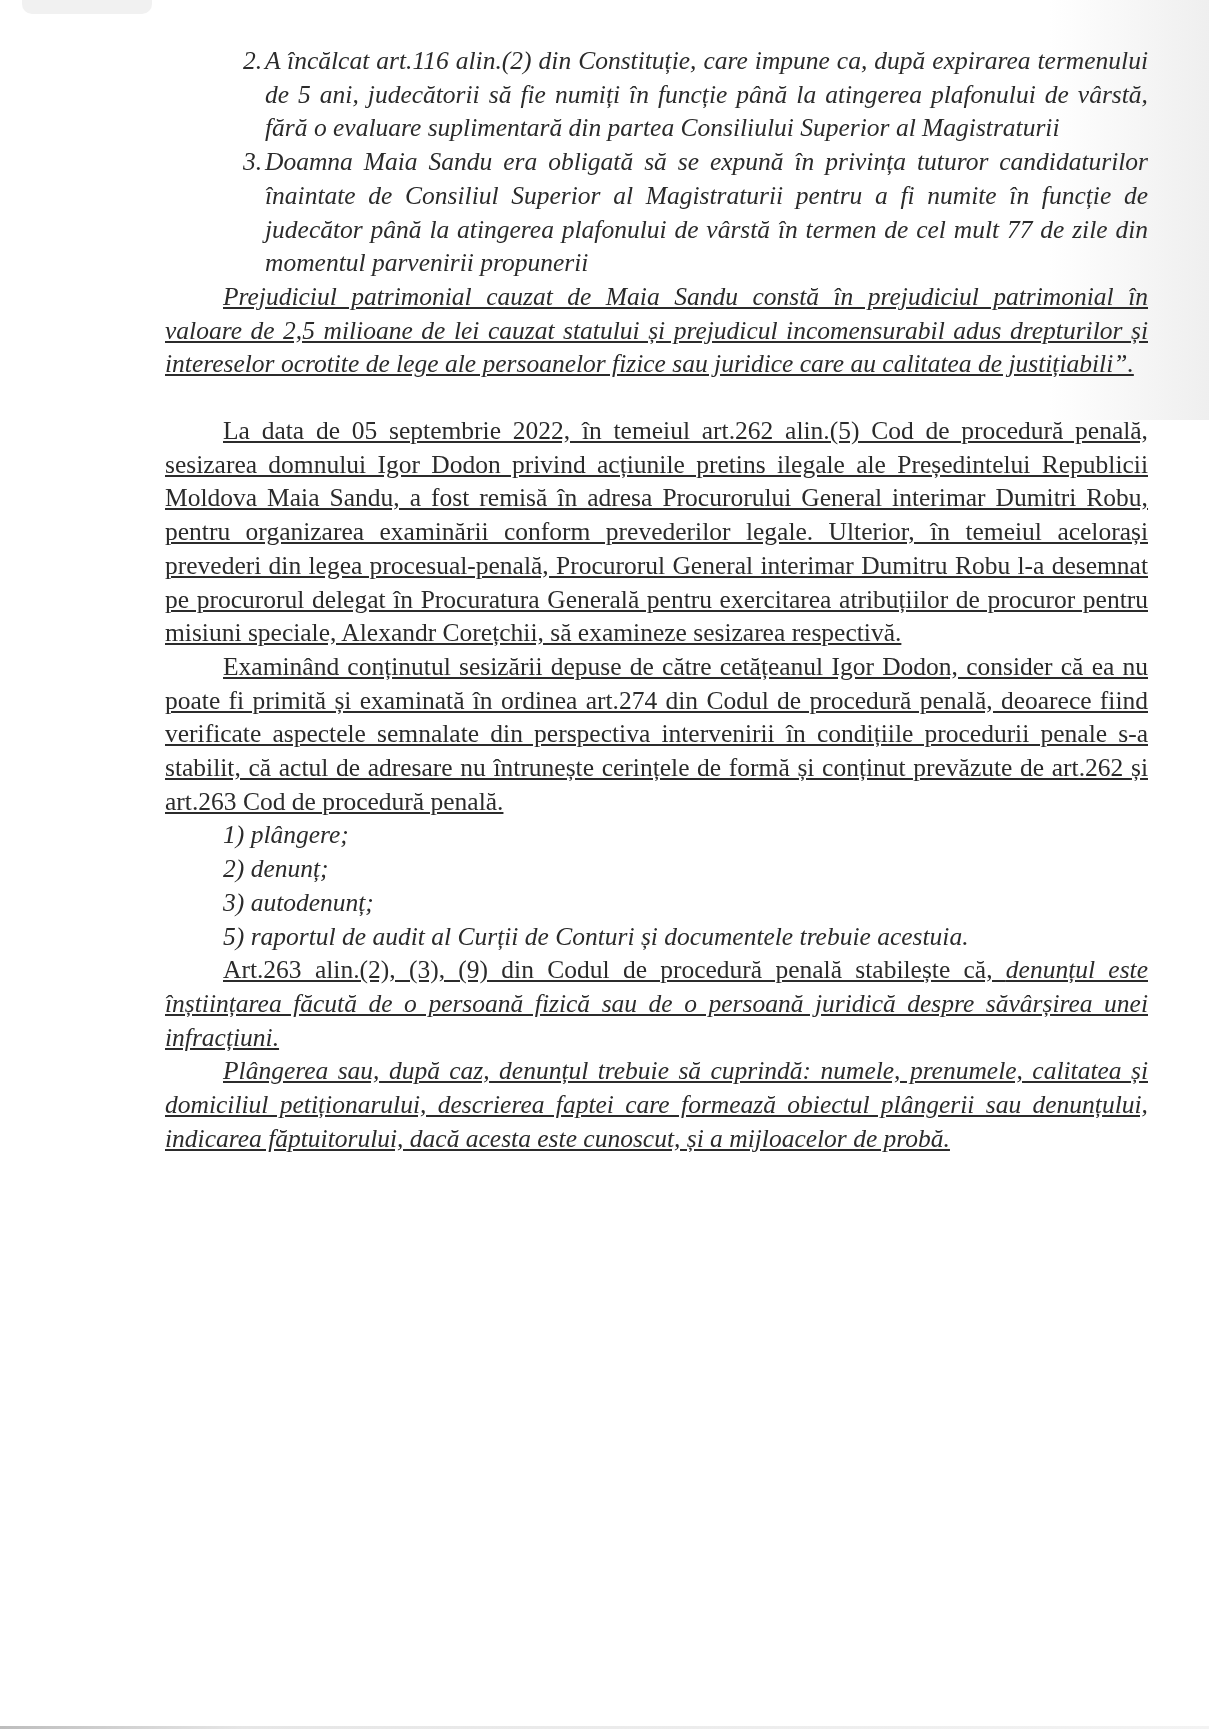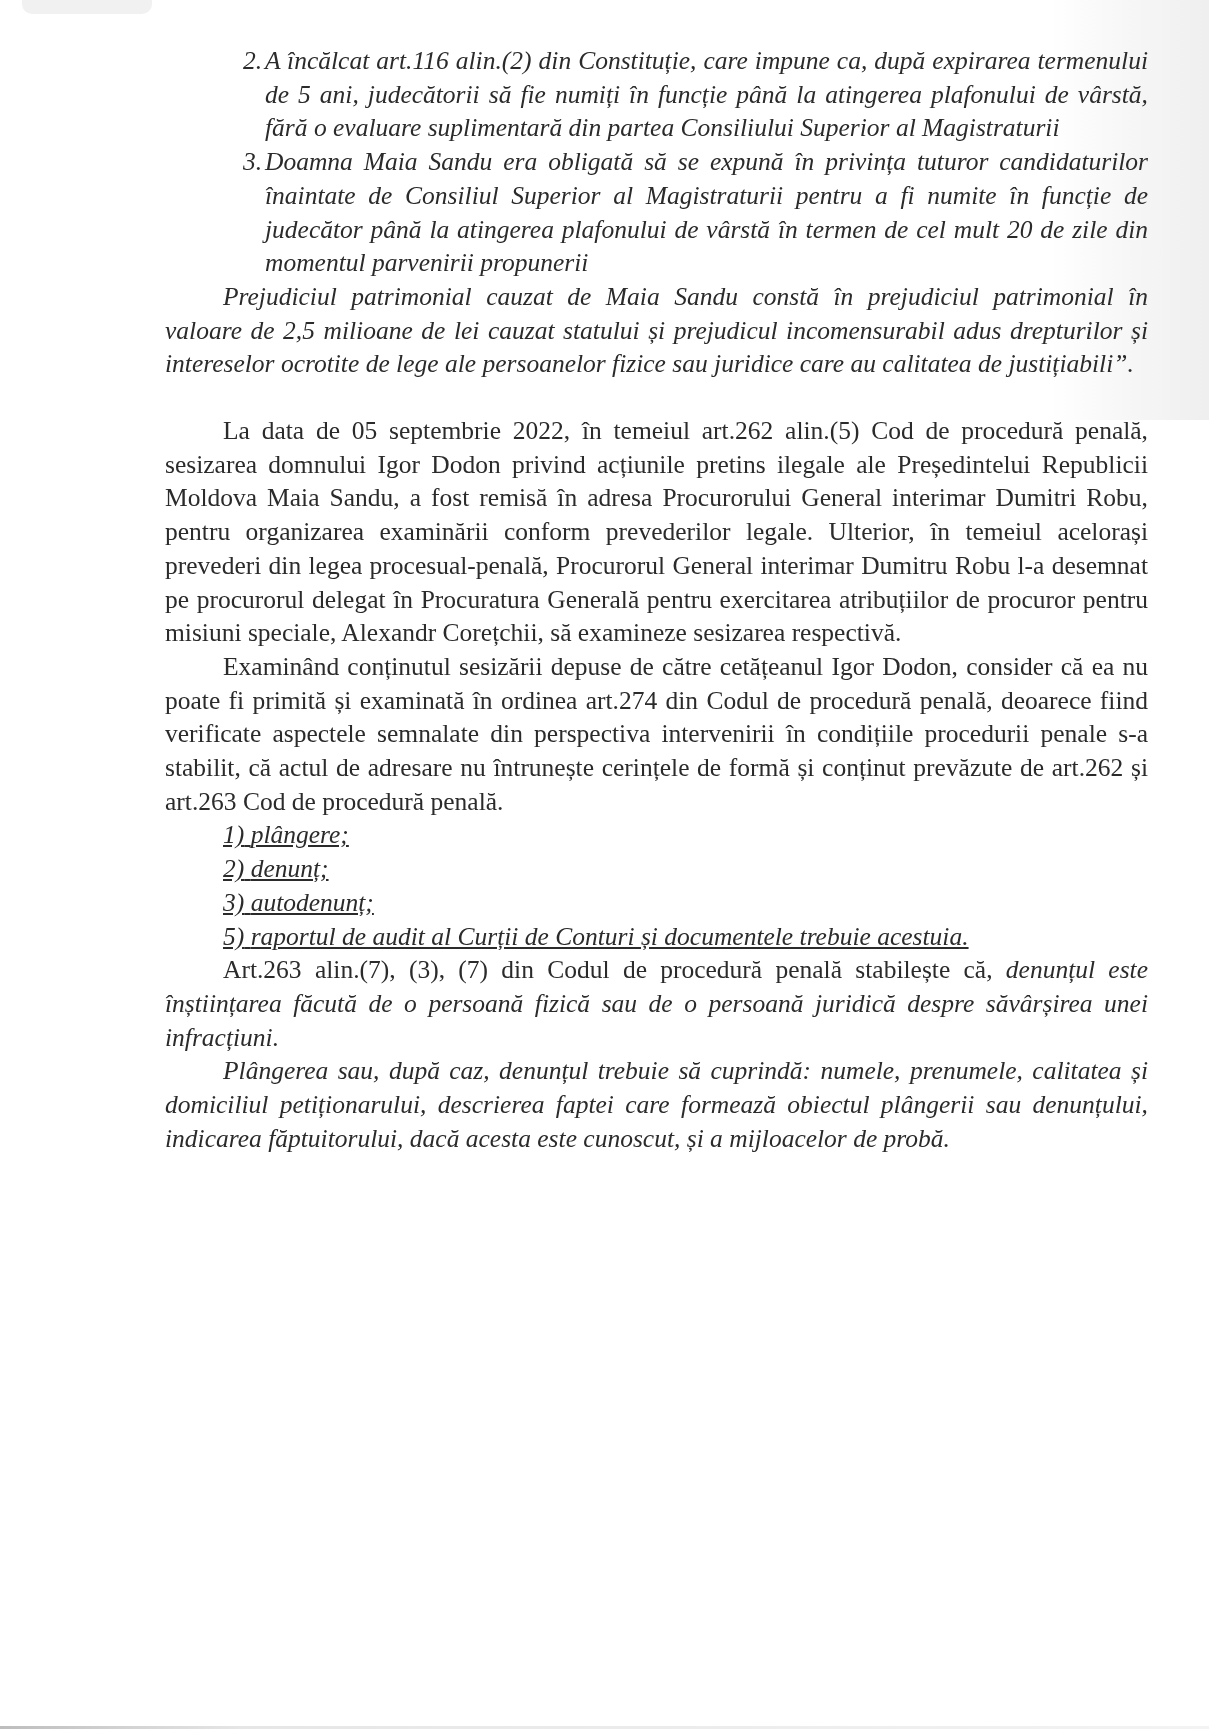--- a/index.html
+++ b/index.html
@@ -22,56 +22,56 @@
   .bottom-bar {
     position: absolute; left: 0; bottom: 0; width: 100%; height: 3px;
     background: linear-gradient(to right, #bdbdbd, #e6e6e6 20%, #f3f3f3);
   }
   .page {
     position: absolute; left: 165px; top: 44px; width: 983px;
     font-size: 25.5px; line-height: 33.7px;
   }
   p { margin: 0; text-align: justify; text-align-last: left; }
   .it { font-style: italic; }
-  .ind { text-indent: 58px; }
+  .ind { text-indent: 58px; text-decoration: underline; }
   .numitem { position: relative; padding-left: 100px; }
   .numitem .num { position: absolute; left: 78px; top: 0; }
-  .listitem { padding-left: 58px; text-decoration: underline; }
+  .listitem { padding-left: 58px; }
   .gap { height: 33px; }
   sup { font-size: 0.6em; line-height: 0; vertical-align: 0.6em; }
 </style>
 </head>
 <body>
 
 <div class="corner-tab"></div>
 <div class="shade"></div>
 
 <div class="page">
 
   <p class="it numitem">
     <span class="num">2.</span>
     <span>A încălcat art.116 alin.(2) din Constituție, care impune ca, după expirarea termenului de 5 ani, judecătorii să fie numiți în funcție până la atingerea plafonului de vârstă, fără o evaluare suplimentară din partea Consiliului Superior al Magistraturii</span>
   </p>
   <p class="it numitem">
     <span class="num">3.</span>
-    <span>Doamna Maia Sandu era obligată să se expună în privința tuturor candidaturilor înaintate de Consiliul Superior al Magistraturii pentru a fi numite în funcție de judecător până la atingerea plafonului de vârstă în termen de cel mult 20 de zile din  momentul parvenirii propunerii</span>
+    <span>Doamna Maia Sandu era obligată să se expună în privința tuturor candidaturilor înaintate de Consiliul Superior al Magistraturii pentru a fi numite în funcție de judecător până la atingerea plafonului de vârstă în termen de cel mult 77 de zile din  momentul parvenirii propunerii</span>
   </p>
 
   <p class="it ind">Prejudiciul patrimonial cauzat de Maia Sandu constă în prejudiciul patrimonial în valoare de 2,5 milioane de lei cauzat statului și prejudicul incomensurabil adus drepturilor și intereselor ocrotite de lege ale persoanelor fizice sau juridice care au calitatea de justițiabili”.</p>
 
   <div class="gap"></div>
 
   <p class="ind">La data de 05 septembrie 2022, în temeiul art.262 alin.(5) Cod de procedură penală, sesizarea domnului Igor Dodon privind acțiunile pretins ilegale ale Președintelui Republicii Moldova Maia Sandu, a fost remisă în adresa Procurorului General interimar Dumitri Robu, pentru organizarea examinării conform prevederilor legale. Ulterior, în temeiul acelorași prevederi din legea procesual-penală, Procurorul General interimar Dumitru Robu l-a desemnat pe procurorul delegat în Procuratura Generală pentru exercitarea atribuțiilor de procuror pentru misiuni speciale, Alexandr Corețchii, să examineze sesizarea respectivă.</p>
 
   <p class="ind">Examinând conținutul sesizării depuse de către cetățeanul Igor Dodon, consider că ea nu poate fi primită și examinată în ordinea art.274 din Codul de procedură penală, deoarece fiind verificate aspectele semnalate din perspectiva intervenirii în condițiile procedurii penale s-a stabilit, că actul de adresare nu întrunește cerințele de formă și conținut prevăzute de art.262 și art.263 Cod de procedură penală.</p>
 
 
   <p class="it listitem"><span>1)</span> <span>plângere;</span></p>
   <p class="it listitem"><span>2)</span> <span>denunț;</span></p>
   <p class="it listitem"><span>3)</span> <span>autodenunț;</span></p>
   <p class="it listitem"><span>5)</span> <span>raportul de audit al Curții de Conturi și documentele trebuie acestuia.</span></p>
 
-  <p class="ind"><span>Art.263 alin.(7), (3), (7) din Codul de procedură penală stabilește că, </span><span class="it">denunțul este înștiințarea făcută de o persoană fizică sau de o persoană juridică despre săvârșirea unei infracțiuni.</span></p>
+  <p class="ind"><span>Art.263 alin.(2), (3), (9) din Codul de procedură penală stabilește că, </span><span class="it">denunțul este înștiințarea făcută de o persoană fizică sau de o persoană juridică despre săvârșirea unei infracțiuni.</span></p>
 
   <p class="it ind">Plângerea sau, după caz, denunțul trebuie să cuprindă: numele, prenumele, calitatea și domiciliul petiționarului, descrierea faptei care formează obiectul plângerii sau denunțului, indicarea făptuitorului, dacă acesta este cunoscut, și a mijloacelor de probă.</p>
 </div>
 
 <div class="bottom-bar"></div>
 
 </body></html>

